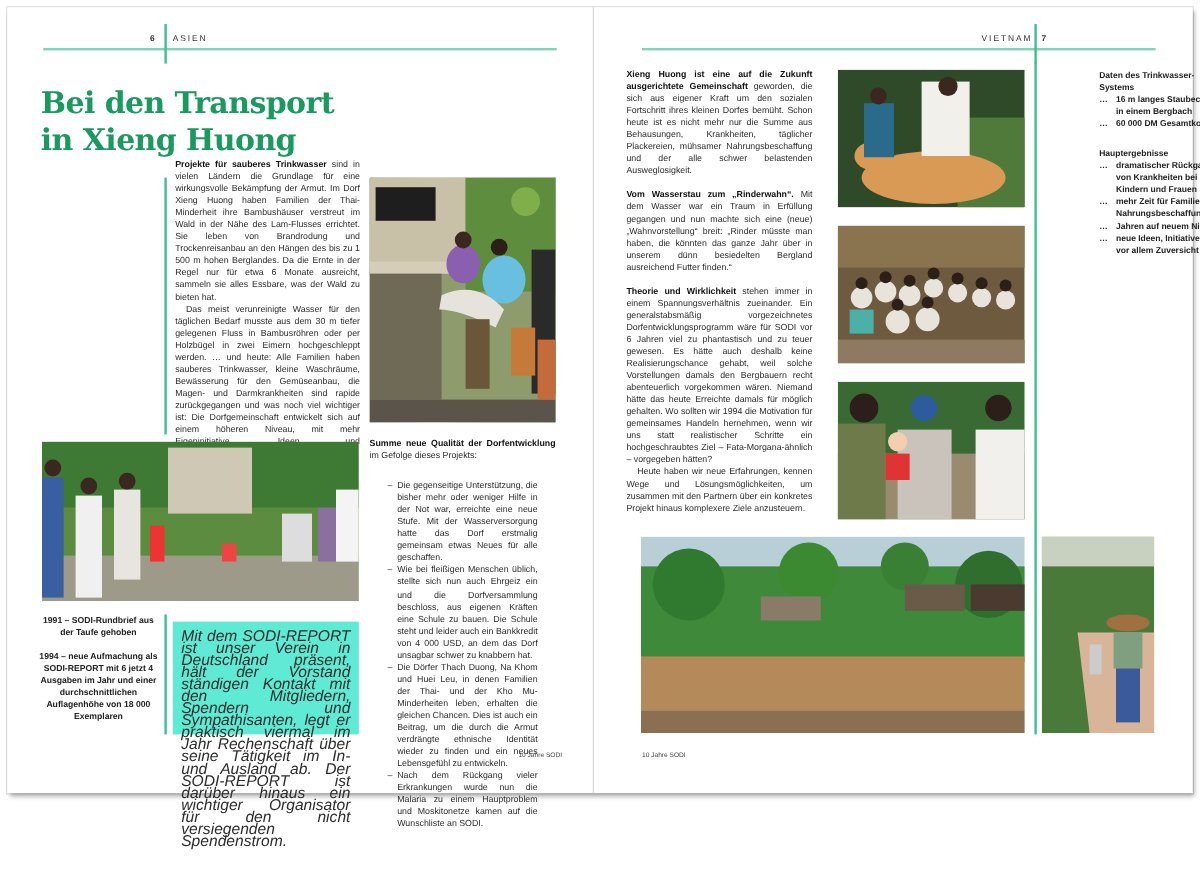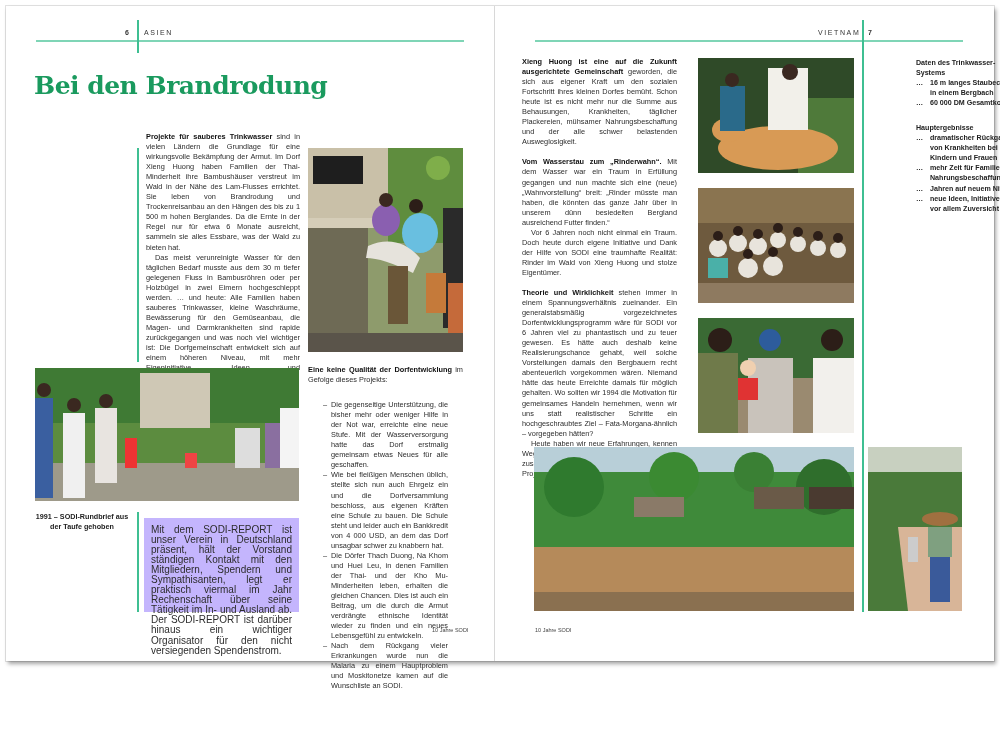--- a/index.html
+++ b/index.html
@@ -13,40 +13,41 @@
   .title { position:absolute; left:34px; top:70px; font-family:"DejaVu Serif", serif; font-weight:bold; color:#1a9a5e; font-size:25px; line-height:31px; letter-spacing:-0.5px; }
   .col { position:absolute; font-size:7.35px; line-height:10.05px; text-align:justify; color:#2c2c2c; hyphens:auto; }
   .col p { margin:0; }
   .col p.ind { text-indent:9px; }
   .col b { color:#111; }
   .col ul { list-style:none; margin:15px; padding:0; }
   .col li { padding-left:8px; position:relative; }
   .col li::before { content:"–"; position:absolute; left:0; }
   .photo { position:absolute; overflow:hidden; }
   .sidecap { position:absolute; text-align:right; font-size:7.2px; line-height:10px; font-weight:bold; color:#222; }
-  .greenbox { position:absolute; background:#c4b5fd; font-size:10px; line-height:10.05px; text-align:justify; color:#2c2c2c; box-sizing:border-box; padding:7px 7px; }
+  .greenbox { position:absolute; background:#5eead4; font-size:13px; line-height:10.05px; text-align:justify; color:#2c2c2c; box-sizing:border-box; padding:7px 7px;font-style:italic; }
   .foot { position:absolute; font-size:5.5px; color:#444; }
   .facts { position:absolute; font-size:7.1px; line-height:10.05px; font-weight:bold; color:#222; }
   .facts .h { display:block; }
   .facts .it { display:block; padding-left:14px; position:relative; }
   .facts .it::before { content:"…"; position:absolute; left:0; }
 </style>
 </head>
 <body>
 
 <div class="spread"></div>
 <div class="gutter"></div>
 
 <div class="hline" style="left:36px;top:40px;width:428px;"></div>
 <div class="vline" style="left:137px;top:20px;height:33px;"></div>
 <div class="hdr" style="left:125px;top:29px;"><b>6</b></div>
 <div class="hdr" style="left:144px;top:29px;">ASIEN</div>
 
 <div class="title">
-  <div>Bei den Brandrodung</div>
+  <div>Bei den Transport</div>
+  <div>in Xieng Huong</div>
 </div>
 
 <div class="col" style="left:146px;top:132px;width:154px;">
   <p><b>Projekte für sauberes Trinkwasser</b><span> sind in vielen Ländern die Grundlage für eine wirkungsvolle Bekämpfung der Armut. Im Dorf Xieng Huong haben Familien der Thai-Minderheit ihre Bambushäuser verstreut im Wald in der Nähe des Lam-Flusses errichtet. Sie leben von Brandrodung und Trockenreisanbau an den Hängen des bis zu 1 500 m hohen Berglandes. Da die Ernte in der Regel nur für etwa 6 Monate ausreicht, sammeln sie alles Essbare, was der Wald zu bieten hat.</span></p>
   <p class="ind">Das meist verunreinigte Wasser für den täglichen Bedarf musste aus dem 30 m tiefer gelegenen Fluss in Bambusröhren oder per Holzbügel in zwei Eimern hochgeschleppt werden. … und heute: Alle Familien haben sauberes Trinkwasser, kleine Waschräume, Bewässerung für den Gemüseanbau, die Magen- und Darmkrankheiten sind rapide zurückgegangen und was noch viel wichtiger ist: Die Dorfgemeinschaft entwickelt sich auf einem höheren Niveau, mit mehr Eigeninitiative, Ideen und Zukunftserwartungen.</p>
 </div>
 <div class="vline" style="left:137px;top:148px;height:214px;"></div>
 
 <div class="photo" style="left:308px;top:148px;width:155px;height:204px;background:linear-gradient(90deg,#8a8570 0%,#b8b095 35%,#6f8a53 60%,#4e7a3c 100%);">
   <svg width="155" height="204" viewBox="0 0 155 204">
@@ -86,45 +87,45 @@
     <rect x="150" y="85" width="12" height="15" fill="#e44"></rect>
     <rect x="200" y="60" width="25" height="40" fill="#ddd"></rect>
     <rect x="230" y="55" width="15" height="45" fill="#8a6fa0"></rect>
     <rect x="245" y="40" width="19" height="60" fill="#f4f4f4"></rect>
   </svg>
 </div>
 
 <div class="sidecap" style="left:32px;top:512px;width:100px;text-align:center;">
   <div>1991 – SODI-Rundbrief aus der Taufe gehoben</div>
   <div style="height:10px;"></div>
+  <div>1994 – neue Aufmachung als SODI-REPORT mit 6 jetzt 4 Ausgaben im Jahr und einer durchschnittlichen Auflagenhöhe von 18 000 Exemplaren</div>
 </div>
 <div class="vline" style="left:137px;top:512px;height:100px;"></div>
 
 <div class="greenbox" style="left:144px;top:518px;width:155px;height:94px;">Mit dem SODI-REPORT ist unser Verein in Deutschland präsent, hält der Vorstand ständigen Kontakt mit den Mitgliedern, Spendern und Sympathisanten, legt er praktisch viermal im Jahr Rechenschaft über seine Tätigkeit im In- und Ausland ab. Der SODI-REPORT ist darüber hinaus ein wichtiger Organisator für den nicht versiegenden Spendenstrom.</div>
 
 <div class="col" style="left:308px;top:365px;width:155px;">
-  <p><b>Eine keine Qualität der Dorfentwicklung</b><span> im Gefolge dieses Projekts:</span></p>
+  <p><b>Summe neue Qualität der Dorfentwicklung</b><span> im Gefolge dieses Projekts:</span></p>
   <ul>
     <li>Die gegenseitige Unterstützung, die bisher mehr oder weniger Hilfe in der Not war, erreichte eine neue Stufe. Mit der Wasserversorgung hatte das Dorf erstmalig gemeinsam etwas Neues für alle geschaffen.</li>
     <li>Wie bei fleißigen Menschen üblich, stellte sich nun auch Ehrgeiz ein und die Dorfversammlung beschloss, aus eigenen Kräften eine Schule zu bauen. Die Schule steht und leider auch ein Bankkredit von 4 000 USD, an dem das Dorf unsagbar schwer zu knabbern hat.</li>
     <li>Die Dörfer Thach Duong, Na Khom und Huei Leu, in denen Familien der Thai- und der Kho Mu-Minderheiten leben, erhalten die gleichen Chancen. Dies ist auch ein Beitrag, um die durch die Armut verdrängte ethnische Identität wieder zu finden und ein neues Lebensgefühl zu entwickeln.</li>
     <li>Nach dem Rückgang vieler Erkrankungen wurde nun die Malaria zu einem Hauptproblem und Moskitonetze kamen auf die Wunschliste an SODI.</li>
   </ul>
 </div>
 <div class="foot" style="left:432px;top:627px;">10 Jahre SODI</div>
 
 <div class="hline" style="left:535px;top:40px;width:428px;"></div>
 <div class="vline" style="left:862px;top:20px;height:33px;"></div>
 <div class="hdr" style="left:818px;top:29px;">VIETNAM</div>
 <div class="hdr" style="left:868px;top:29px;"><b>7</b></div>
 
 <div class="col" style="left:522px;top:57px;width:155px;">
   <p><b>Xieng Huong ist eine auf die Zukunft ausgerichtete Gemeinschaft</b><span> geworden, die sich aus eigener Kraft um den sozialen Fortschritt ihres kleinen Dorfes bemüht. Schon heute ist es nicht mehr nur die Summe aus Behausungen, Krankheiten, täglicher Plackereien, mühsamer Nahrungsbeschaffung und der alle schwer belastenden Ausweglosigkeit.</span></p>
   <p style="margin-top:10px;"><b>Vom Wasserstau zum „Rinderwahn“.</b><span> Mit dem Wasser war ein Traum in Erfüllung gegangen und nun machte sich eine (neue) „Wahnvorstellung“ breit: „Rinder müsste man haben, die könnten das ganze Jahr über in unserem dünn besiedelten Bergland ausreichend Futter finden.“</span></p>
-  <p class="ind">Vor 6 Jahren noch nicht einmal ein Traum. Doch heute durch eigene Initiative und Dank der Hilfe von SODI eine traumhafte Realität: Rinder im Wald von Xieng Huong und stolze Eigentümer.</p>
   <p style="margin-top:10px;"><b>Theorie und Wirklichkeit</b><span> stehen immer in einem Spannungsverhältnis zueinander. Ein generalstabsmäßig vorgezeichnetes Dorfentwicklungsprogramm wäre für SODI vor 6 Jahren viel zu phantastisch und zu teuer gewesen. Es hätte auch deshalb keine Realisierungschance gehabt, weil solche Vorstellungen damals den Bergbauern recht abenteuerlich vorgekommen wären. Niemand hätte das heute Erreichte damals für möglich gehalten. Wo sollten wir 1994 die Motivation für gemeinsames Handeln hernehmen, wenn wir uns statt realistischer Schritte ein hochgeschraubtes Ziel – Fata-Morgana-ähnlich – vorgegeben hätten?</span></p>
   <p class="ind">Heute haben wir neue Erfahrungen, kennen Wege und Lösungsmöglichkeiten, um zusammen mit den Partnern über ein konkretes Projekt hinaus komplexere Ziele anzusteuern.</p>
 </div>
 
 <div class="photo" style="left:698px;top:58px;width:156px;height:115px;">
   <svg width="156" height="115" viewBox="0 0 156 115">
     <rect width="156" height="115" fill="#2f4a28"></rect>
     <rect x="100" y="40" width="56" height="75" fill="#4f7a3a"></rect>
     <ellipse cx="80" cy="90" rx="60" ry="22" fill="#d89a55"></ellipse>
     <ellipse cx="30" cy="72" rx="16" ry="12" fill="#d89a55"></ellipse>

